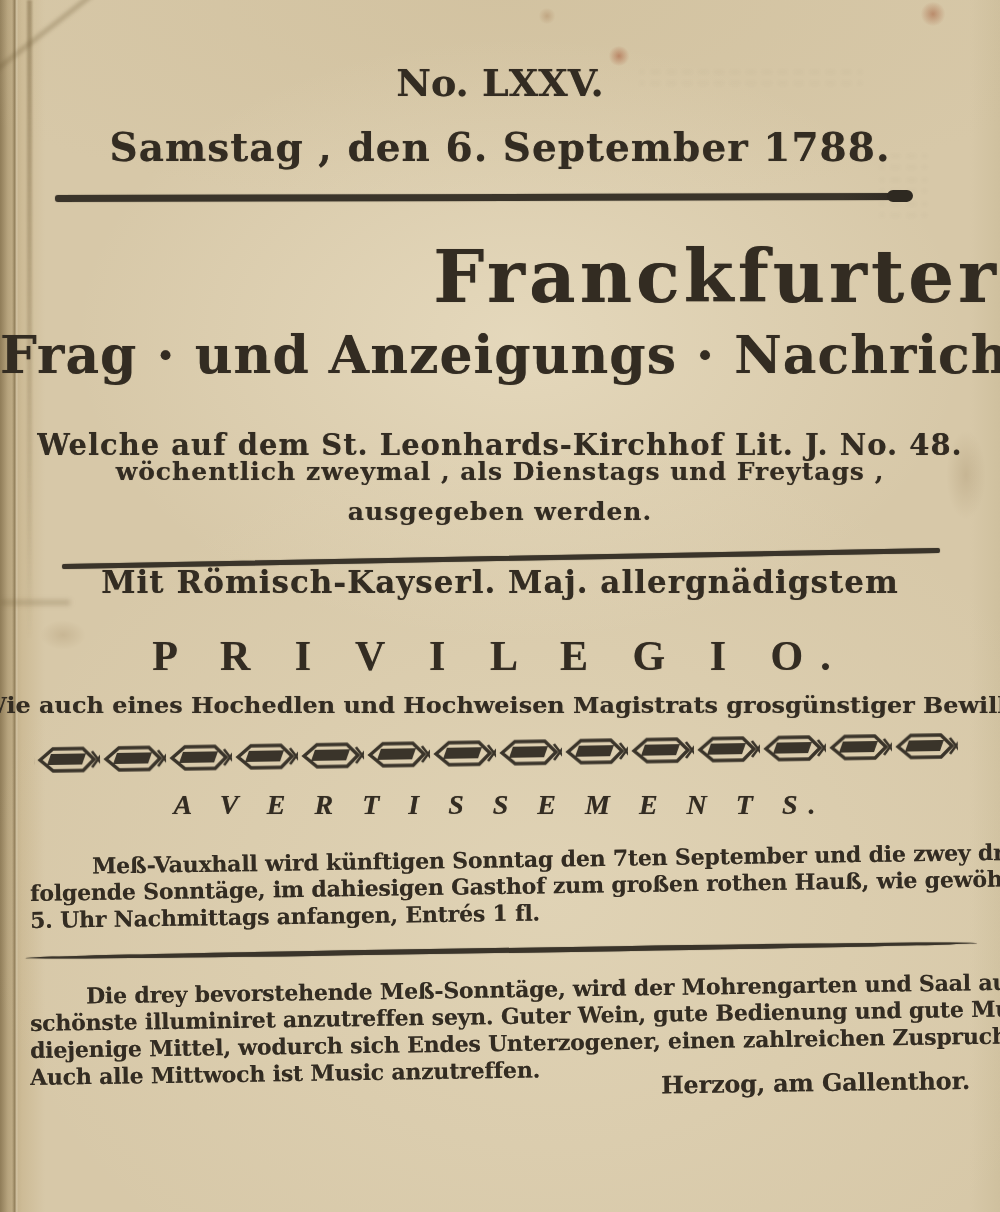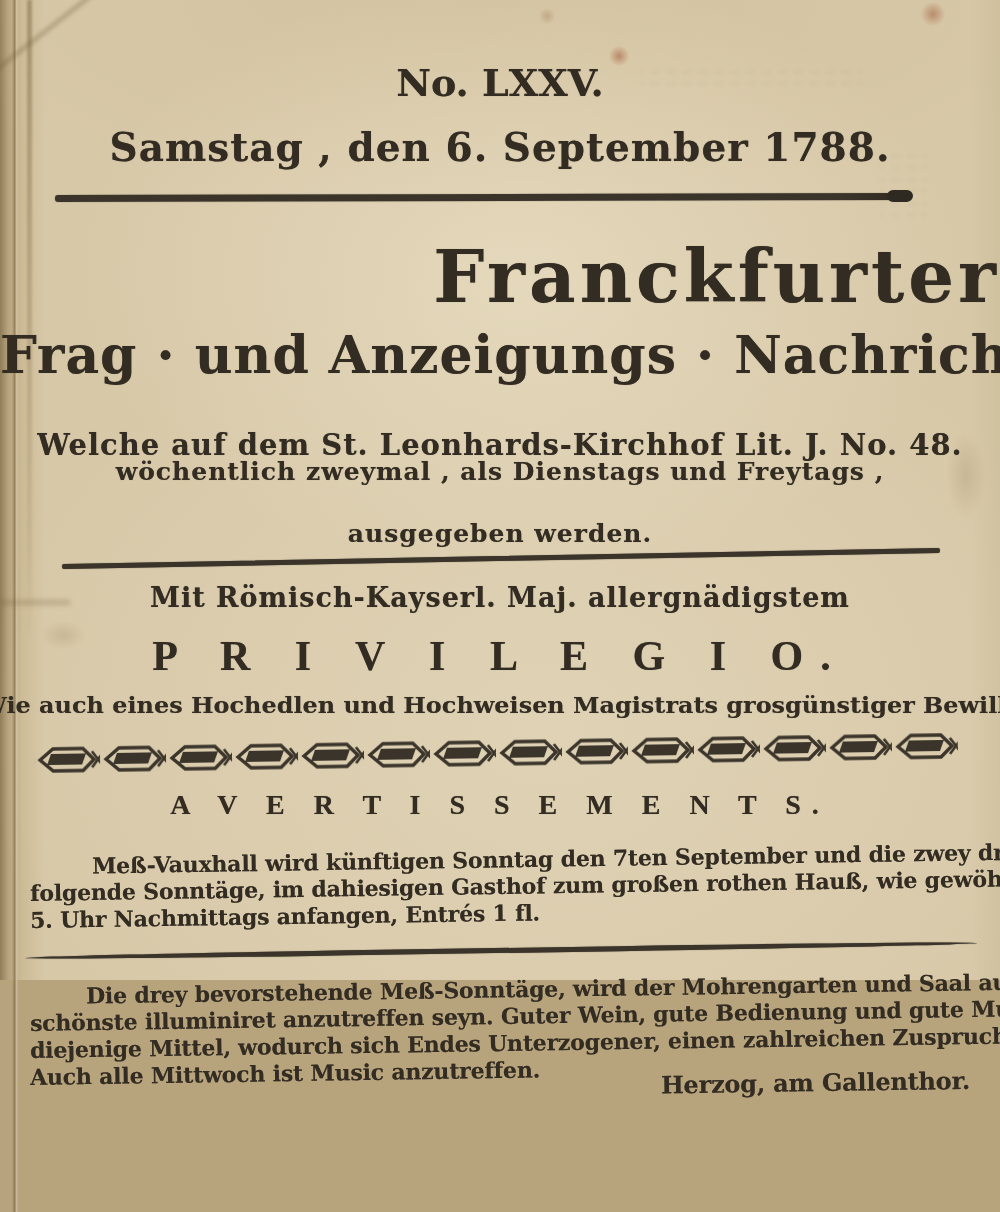--- a/index.html
+++ b/index.html
@@ -2,21 +2,21 @@
 <html><head>
 <meta charset="utf-8">
 <style>
   html,body{margin:0;padding:0;}
   body{
     width:1000px;height:1212px;overflow:hidden;
     background:#b7a37c;
     font-family:"DejaVu Serif", serif;
   }
   #sheet{
-    position:relative;width:1000px;height:980px;
+    position:relative;width:1000px;height:1212px;
     background:
       radial-gradient(ellipse 620px 420px at 52% 28%, rgba(242,232,207,.50), rgba(242,232,207,0) 72%),
       radial-gradient(ellipse 760px 620px at 55% 74%, rgba(238,228,202,.38), rgba(238,228,202,0) 75%),
       radial-gradient(ellipse 900px 300px at 50% 0%, rgba(205,188,152,.45), rgba(205,188,152,0) 70%),
       linear-gradient(90deg,#8f7c58 0%,#b7a47e 0.8%,#cdbb96 2.2%,#d7c8a8 4.5%,#d7c8a8 97%,#cfc09e 100%),
       #d7c8a8;
     color:#332c22;
   }
   
   .crease-v1{position:absolute;left:12px;top:0;width:6px;height:1212px;
@@ -46,27 +46,27 @@
   #date-line{top:124px;font-size:39px;letter-spacing:1px;}
   .rule{position:absolute;background:#3a342a;border-radius:3px;box-shadow:0 0 1px rgba(58,52,42,.8);}
   #rule1{left:55px;top:194px;width:856px;height:7px;transform:rotate(-.15deg);
     background:linear-gradient(90deg,#3a342a 92%,#2e2921 100%);}
   #rule1::after{content:"";position:absolute;right:-2px;top:-3px;width:26px;height:12px;
     background:#2e2921;border-radius:6px;}
   #title-line1{top:234px;font-size:72px;letter-spacing:4px;text-align:right;}
   #title-line2{top:324px;font-size:52px;letter-spacing:1px;}
   #address-line{top:428px;font-size:29px;letter-spacing:1px;}
   #schedule-line{top:457px;font-size:25px;letter-spacing:1px;}
-  #issued-line{top:519px;font-size:25px;letter-spacing:1px;}
+  #issued-line{top:497px;font-size:25px;letter-spacing:1px;}
   #rule2{left:62px;top:556px;width:878px;height:5px;transform:rotate(-1.05deg);border-radius:2px;}
-  #privilege-line1{top:582px;font-size:27px;letter-spacing:1px;}
+  #privilege-line1{top:564px;font-size:31px;letter-spacing:1px;}
   #privilege-line2{top:632px;font-size:42px;letter-spacing:17px;}
   #privilege-line3{top:691px;font-size:23px;letter-spacing:0;transform:scaleX(1.04);transform-origin:center;}
   #chain-ornament{position:absolute;left:34px;top:736px;width:924px;height:34px;transform:rotate(-.9deg);}
-  #section-heading{top:789px;font-size:28px;letter-spacing:11px;}
+  #section-heading{top:789px;font-size:28px;letter-spacing:11px;font-style:italic;}
   .adline{position:absolute;left:30px;width:940px;text-align:left;font-size:22px;
     color:#332c22;text-shadow:0 0 .6px rgba(51,44,34,.5);white-space:nowrap;
     font-family:"DejaVu Serif", serif;font-weight:bold;letter-spacing:-.2px;}
   .tilt{transform:rotate(-.85deg);transform-origin:50% 50%;}
   #ad1-l1{top:846px;padding-left:62px;}
   #ad1-l2{top:873px;}
   #ad1-l3{top:900px;}
   #rule3{left:25px;top:948px;width:952px;height:5px;transform:rotate(-.9deg);border-radius:60%/4px;}
   #ad2-l1{top:976px;padding-left:56px;}
   #ad2-l2{top:1003px;}

